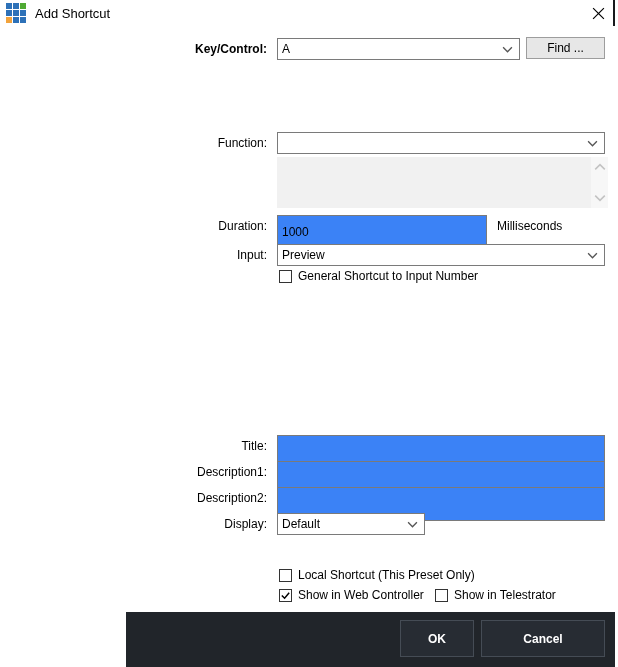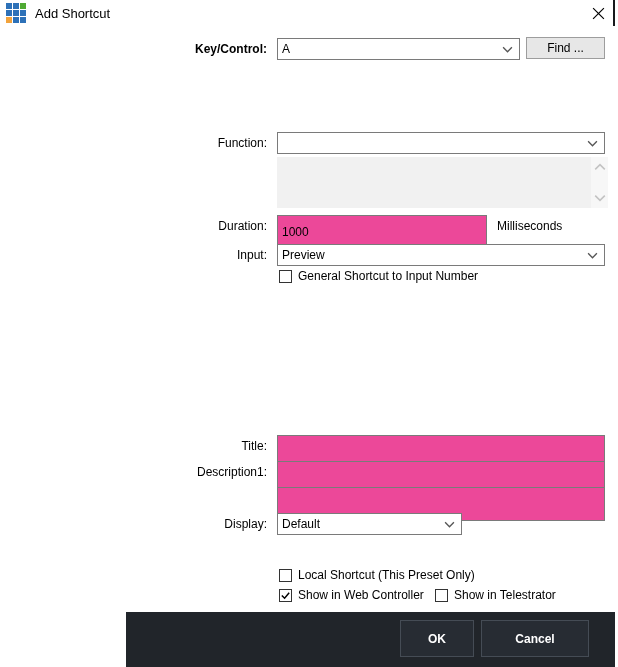--- a/index.html
+++ b/index.html
@@ -50,21 +50,21 @@
     text-align:right; color:#000;
   }
   .flabel.bold { font-weight:bold; }
   .combo {
     position:absolute; height:22px; background:#fff; border:1px solid #7a7a7a;
     display:flex; align-items:center; padding:0 6px 0 4px; cursor:default;
   }
   .combo .val { flex:1; overflow:hidden; white-space:nowrap; }
   .combo .chev { display:flex; align-items:center; }
   .tbox {
-    position:absolute; height:22px; background:#ec4899; border:1px solid #7a7a7a;
+    position:absolute; height:22px; background:#3b82f6; border:1px solid #7a7a7a;
     padding:16px 4px; font-family:"Liberation Sans", sans-serif; font-size:12px; color:#000;
     outline:none;
   }
   .find-btn {
     position:absolute; left:400px; top:11px; width:79px; height:22px;
     background:#e7e7e7; border:1px solid #9d9d9d; color:#000;
     font-family:"Liberation Sans", sans-serif; font-size:12px; cursor:pointer;
   }
   .graybox {
     position:absolute; left:151px; top:131px; width:331px; height:51px;
@@ -89,21 +89,21 @@
     position:absolute; left:126px; top:612px; width:489px; height:55px;
     background:var(--footer-bg,#21252a);
   }
   .dark-btn {
     position:absolute; top:8px; height:37px;
     background:var(--dark-btn-bg,#272c33); border:1px solid var(--dark-btn-border,#454c55);
     color:#ffffff; font-family:"Liberation Sans", sans-serif; font-size:12px; font-weight:bold;
     cursor:pointer;
   }
   .btn-ok { left:274px; width:74px; }
-  .btn-cancel { left:355px; width:108px; }
+  .btn-cancel { left:355px; width:124px; }
 </style>
 </head>
 <body>
 
 <div class="window">
 
   <div class="titlebar">
     <div class="app-icon">
       <span></span>
         <span></span>
@@ -184,24 +184,25 @@
       </span>
       <span class="cb-label">General Shortcut to Input Number</span>
     </div>
 
     <div class="flabel" style="top:409px;padding-left:26px;">Title:</div>
     <input class="tbox" style="left: 151px; top: 409px; width: 328px;" value="">
 
     <div class="flabel" style="top:435px;">Description1:</div>
     <input class="tbox" style="left: 151px; top: 435px; width: 328px;" value="">
 
+    <div class="flabel" style="top:461px;">Description2:</div>
     <input class="tbox" style="left: 151px; top: 461px; width: 328px;" value="">
 
     <div class="flabel" style="top:487px;">Display:</div>
-    <div class="combo" style="left:151px; top:487px; width:185px;">
+    <div class="combo" style="left:151px; top:487px; width:148px;">
       <span class="val">Default</span>
       <span class="chev">
         <svg width="11" height="7" viewBox="0 0 10 6">
             <polyline points="1,1 5,5 9,1" fill="none" stroke="#555" stroke-width="1.2"></polyline>
           </svg>
       </span>
     </div>
 
     <div class="cb-row" style="left:153px; top:562px;">
       <span class="cb checked">

